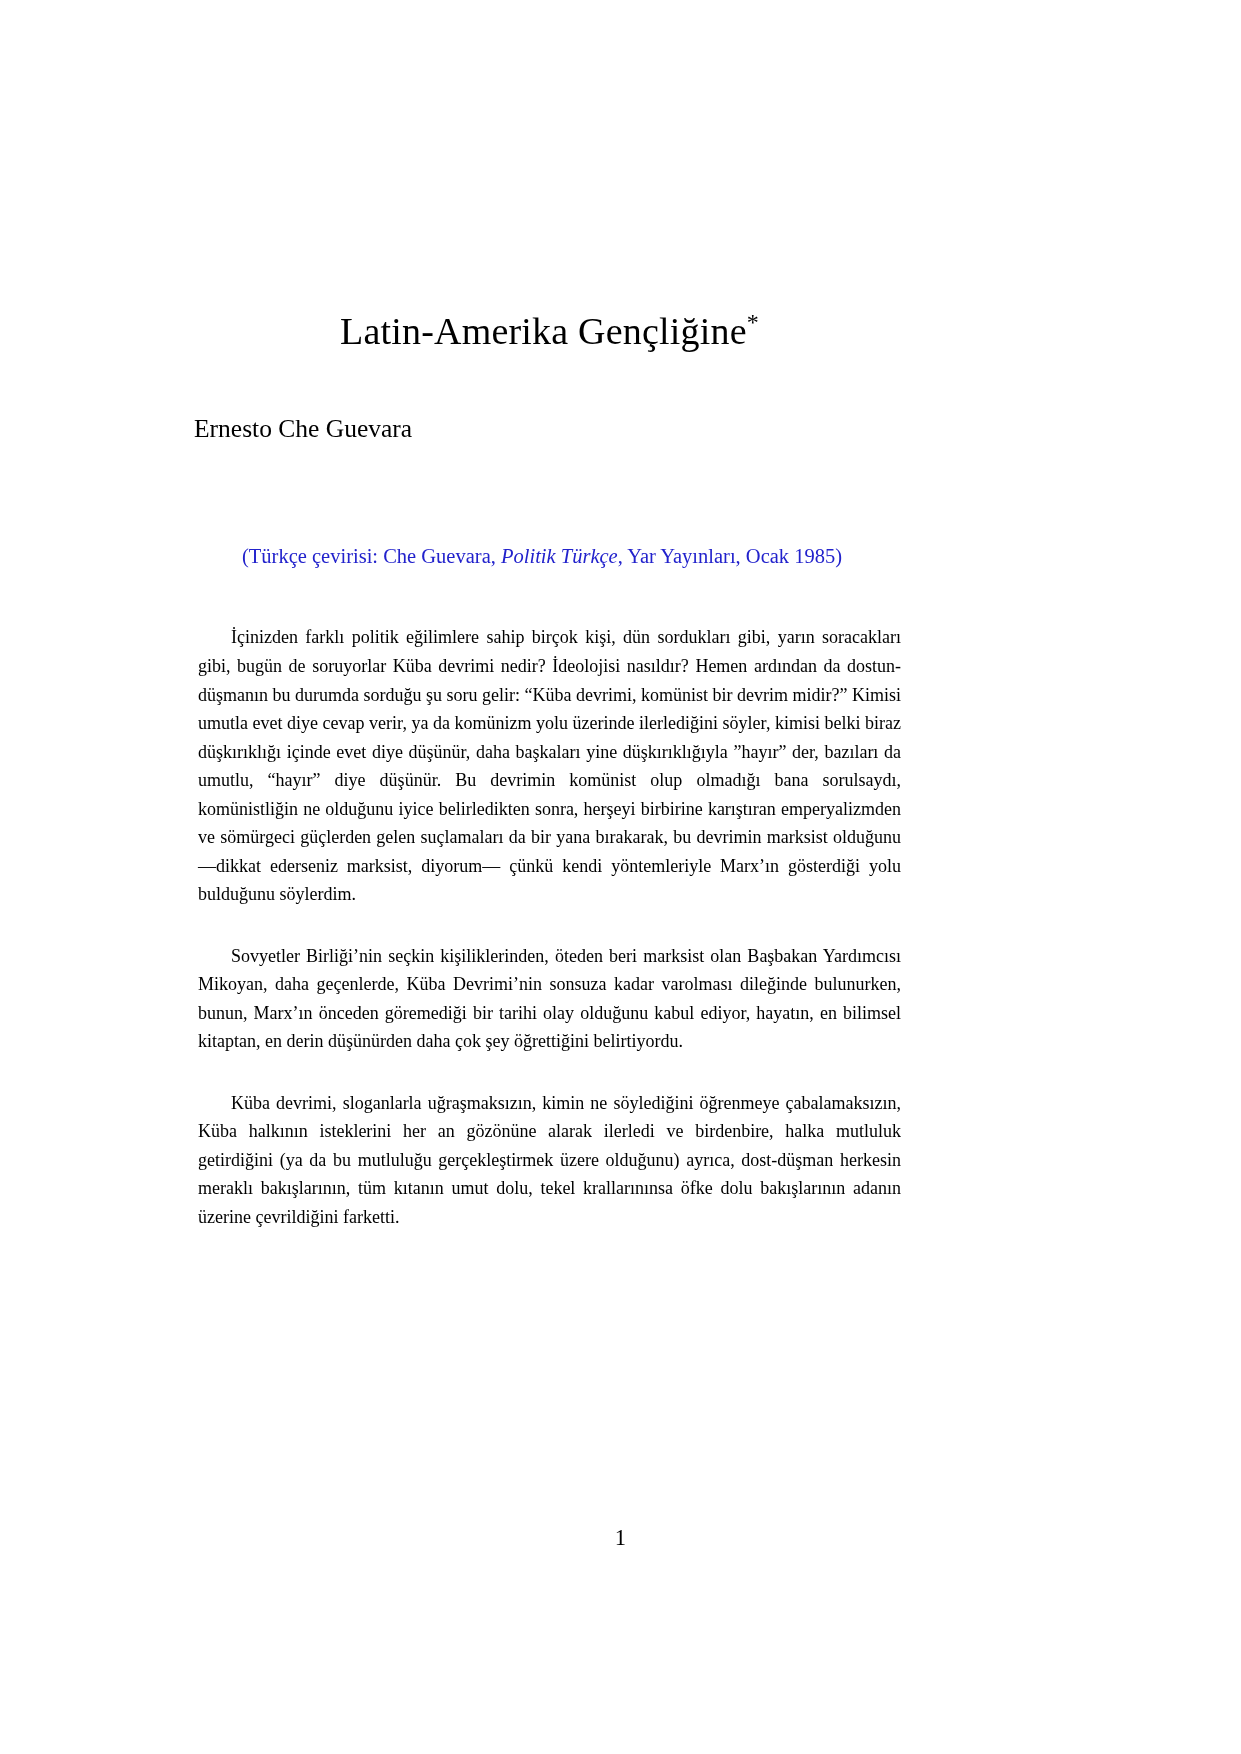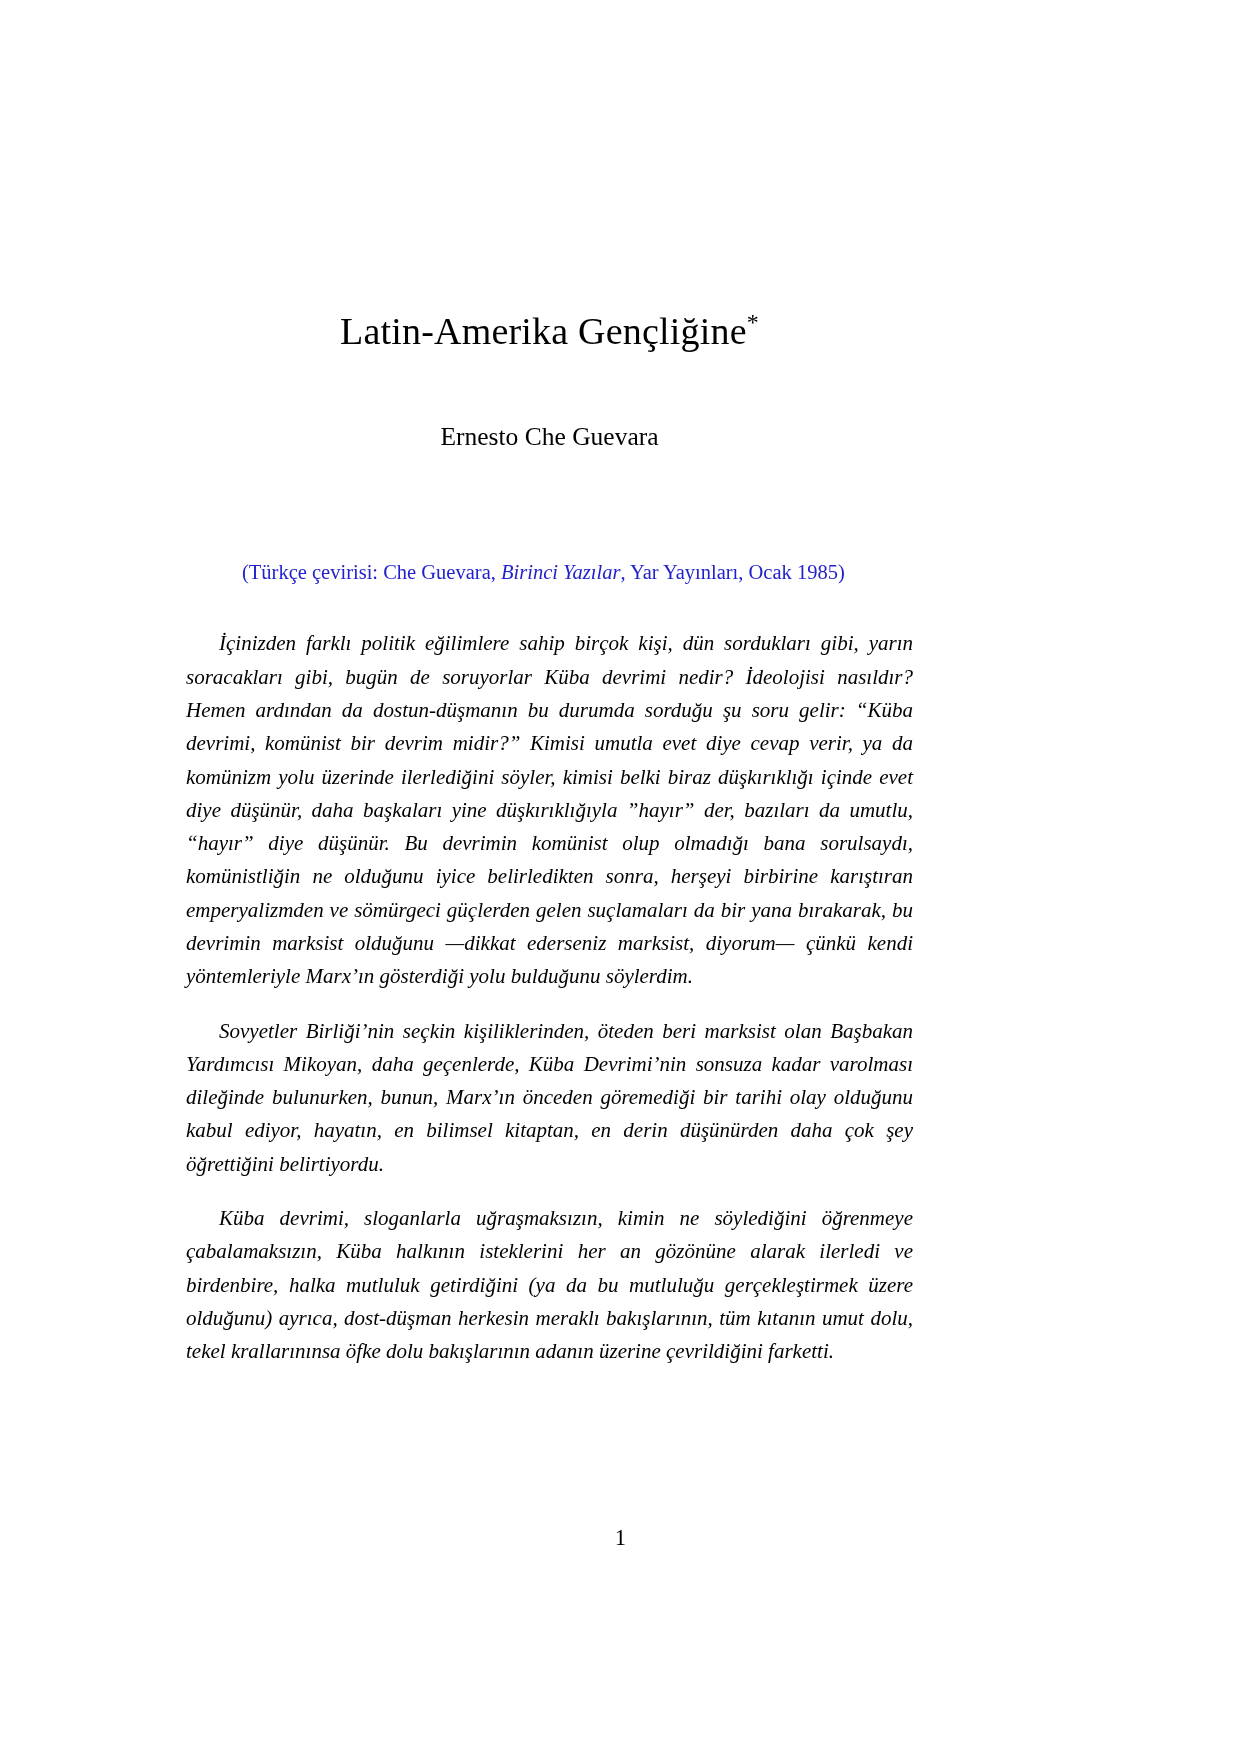--- a/index.html
+++ b/index.html
@@ -39,23 +39,22 @@
     padding-top: 310px;
     line-height: 1.15;
   }
   .doc-title .fnmark {
     font-size: 24px;
     vertical-align: super;
     line-height: 0;
   }
 
   .doc-author {
-    text-align: center;
     font-size: 25.5px;
-    margin: 16px;
+    margin: 8px;
     padding-top: 52px;
     line-height: 1.2;
   }
 
   .citation {
     color: #2222cc;
     font-size: 20.5px;
     line-height: 1.62;
     text-align: justify;
     text-align-last: left;
@@ -64,28 +63,27 @@
     padding-left: 56px;
     padding-right: 46px;
     -webkit-hyphens: none;
     hyphens: none;
   }
   .citation .ital {
     font-style: italic;
   }
 
   .body-par {
-    font-size: 21px;
+    font-size: 18px;
     line-height: 1.585;
     text-align: justify;
     text-align-last: left;
-    margin: 0;
+    margin: 12px;
     text-indent: 33px;
     padding-top: 21px;
-    font-style: italic;
   }
   .body-par.first {
     padding-top: 38px;
   }
 
   .footnote-zone {
     position: absolute;
     left: 186px;
     top: 1406px;
     width: 727px;
@@ -125,21 +123,21 @@
 <body>
 
 <div class="page">
 
   <div class="content">
 
     <h1 class="doc-title"><span>Latin-Amerika Gençliğine</span><span class="fnmark">*</span></h1>
 
     <div class="doc-author">Ernesto Che Guevara</div>
 
-    <p class="citation"><span>(Türkçe çevirisi: Che Guevara, </span><span class="ital">Birinci Yazılar</span><span>, Yar Yayınları, Ocak 1985)</span></p>
+    <p class="citation"><span>(Türkçe çevirisi: Che Guevara, </span><span class="ital">Politik Türkçe</span><span>, Yar Yayınları, Ocak 1985)</span></p>
 
     <p class="body-par first">İçinizden farklı politik eğilimlere sahip birçok kişi, dün sordukları gibi, yarın soracakları gibi, bugün de soruyorlar Küba devrimi nedir? İdeolojisi nasıldır? Hemen ardından da dostun-düşmanın bu durumda sorduğu şu soru gelir: “Küba devrimi, komünist bir devrim midir?” Kimisi umutla evet diye cevap verir, ya da komünizm yolu üzerinde ilerlediğini söyler, kimisi belki biraz düşkırıklığı içinde evet diye düşünür, daha başkaları yine düşkırıklığıyla ”hayır” der, bazıları da umutlu, “hayır” diye düşünür. Bu devrimin komünist olup olmadığı bana sorulsaydı, komünistliğin ne olduğunu iyice belirledikten sonra, herşeyi birbirine karıştıran emperyalizmden ve sömürgeci güçlerden gelen suçlamaları da bir yana bırakarak, bu devrimin marksist olduğunu —dikkat ederseniz marksist, diyorum— çünkü kendi yöntemleriyle Marx’ın gösterdiği yolu bulduğunu söylerdim.</p>
     <p class="body-par">Sovyetler Birliği’nin seçkin kişiliklerinden, öteden beri marksist olan Başbakan Yardımcısı Mikoyan, daha geçenlerde, Küba Devrimi’nin sonsuza kadar varolması dileğinde bulunurken, bunun, Marx’ın önceden göremediği bir tarihi olay olduğunu kabul ediyor, hayatın, en bilimsel kitaptan, en derin düşünürden daha çok şey öğrettiğini belirtiyordu.</p>
     <p class="body-par">Küba devrimi, sloganlarla uğraşmaksızın, kimin ne söylediğini öğrenmeye çabalamaksızın, Küba halkının isteklerini her an gözönüne alarak ilerledi ve birdenbire, halka mutluluk getirdiğini (ya da bu mutluluğu gerçekleştirmek üzere olduğunu) ayrıca, dost-düşman herkesin meraklı bakışlarının, tüm kıtanın umut dolu, tekel krallarınınsa öfke dolu bakışlarının adanın üzerine çevrildiğini farketti.</p>
 
   </div>
 
 
   <div class="page-number">1</div>
 

